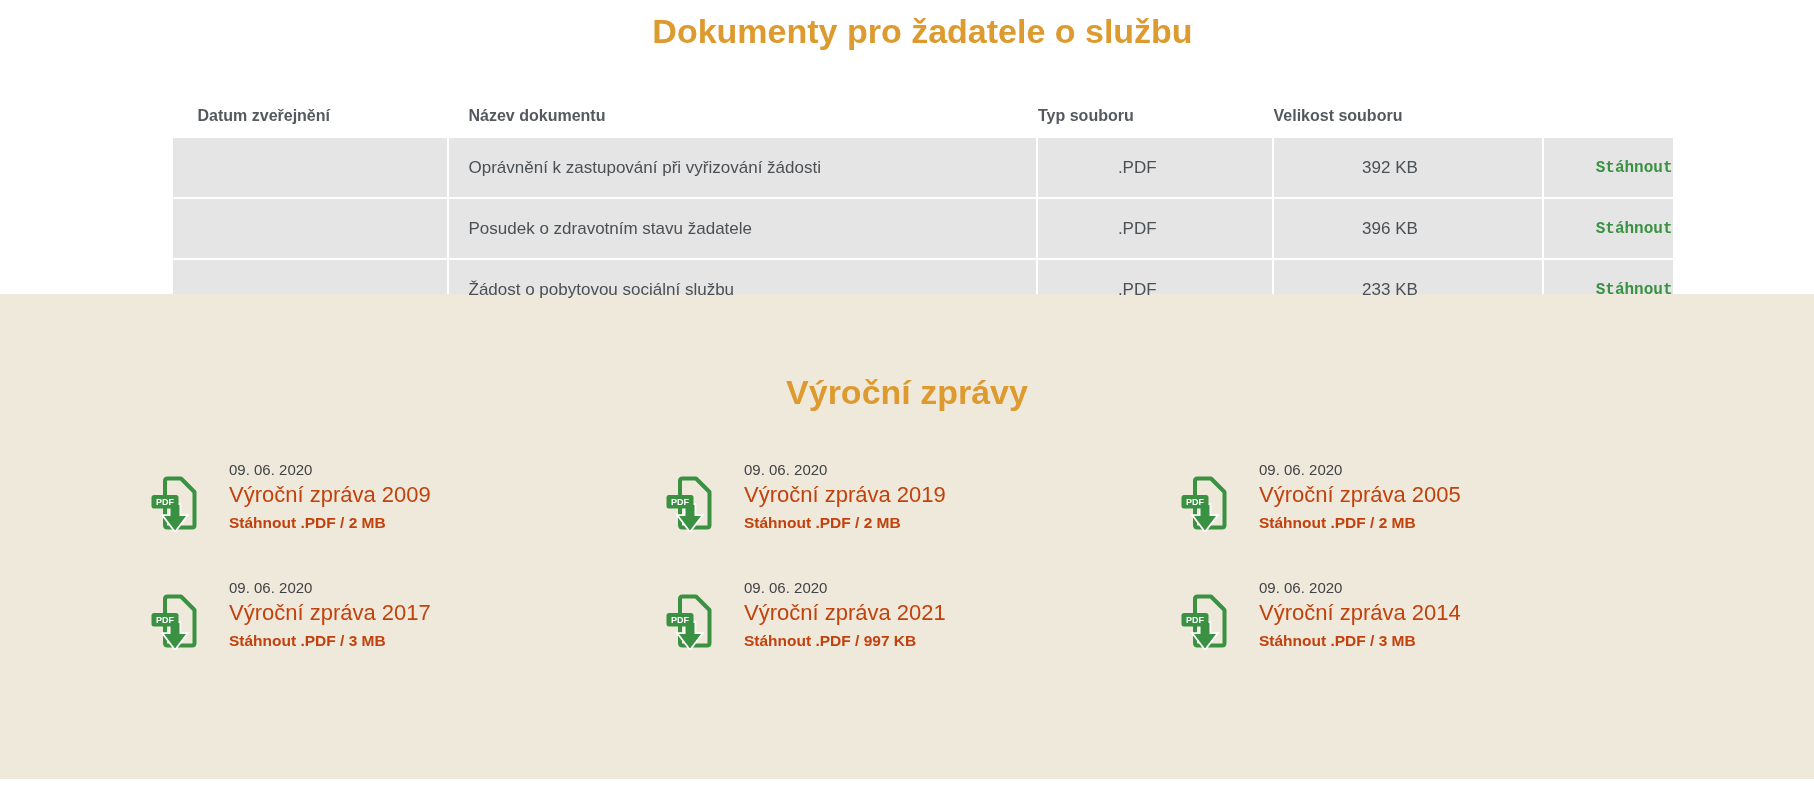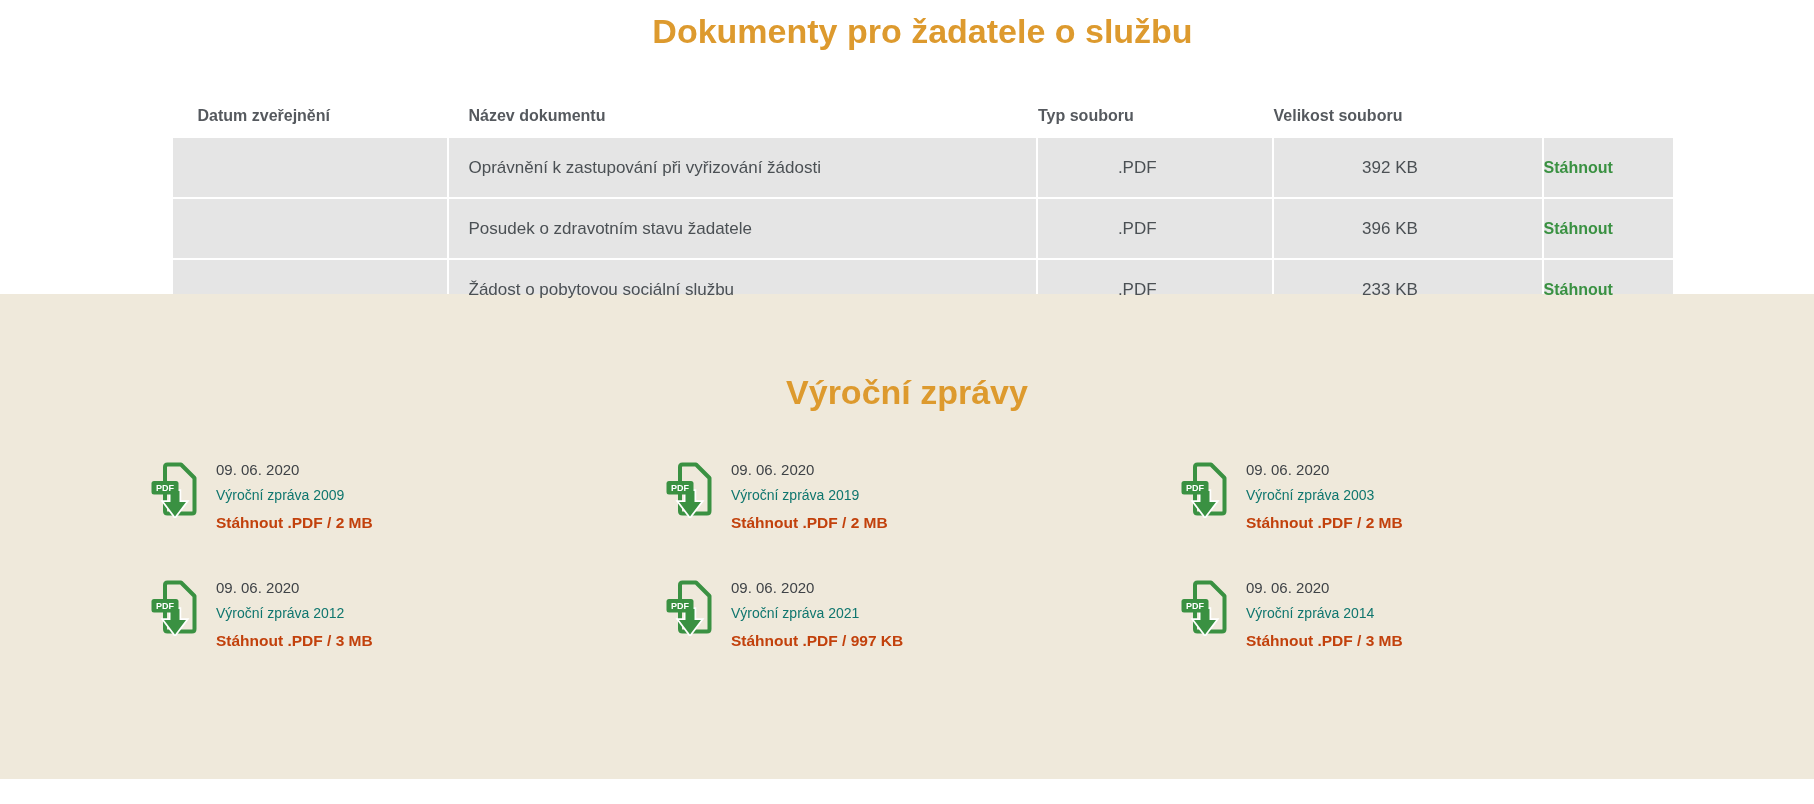--- a/index.html
+++ b/index.html
@@ -40,21 +40,21 @@
     background: #e5e5e5;
     height: 59px;
     vertical-align: middle;
     font-size: 17px;
     color: #4b5054;
   }
   table.docs td:not(:last-child) { border-right: 2px solid #ffffff; }
   .c1 { padding-left: 25px; }
   .c2 { padding-left: 20px; }
   .num { text-align: center; padding-right: 35px; }
-  .dl { text-align: left; }
+  .dl { text-align: right; font-family: Liberation Mono, monospace; }
   a.download-link {
     color: #3a9142;
     font-weight: 700;
     font-size: 16px;
     text-decoration: none;
     cursor: pointer;
   }
 
   
   .bottom-section {
@@ -70,25 +70,25 @@
     color: #dd9a2e;
   }
   .reports-grid {
     width: 1580px;
     margin: 48px auto 0 auto;
     padding-left: 34px;
     display: grid;
     grid-template-columns: repeat(3, 515px);
     row-gap: 46px;
   }
-  .report-item { display: flex; align-items: flex-start; }
+  .report-item { display: flex; align-items: flex-end; gap: 13px; }
   .report-icon { width: 48px; height: 58px; flex: 0 0 48px; cursor: pointer; }
   .report-text { margin-left: 17px; }
   .r-date { font-size: 15px; line-height: 20px; color: #3f4347; margin-bottom: 3px; }
-  .r-title { font-size: 14px; line-height: 24px; color: #0f766e; margin-bottom: 7px; }
+  .r-title { font-size: 22px; line-height: 24px; color: #c2410c; margin-bottom: 7px; }
   a.r-link {
     font-size: 15.5px;
     line-height: 18px;
     font-weight: 700;
     color: #c2410c;
     text-decoration: none;
     cursor: pointer;
     display: inline-block;
   }
   .svg-defs { position: absolute; width: 0; height: 0; overflow: hidden; }
@@ -179,32 +179,32 @@
         <a class="r-link">Stáhnout .PDF / 2 MB</a>
       </div>
     </div>
 
     <div class="report-item">
       <svg class="report-icon">
           <use href="#pdf-icon"></use>
         </svg>
       <div class="report-text">
         <div class="r-date">09. 06. 2020</div>
-        <div class="r-title">Výroční zpráva 2003</div>
+        <div class="r-title">Výroční zpráva 2005</div>
         <a class="r-link">Stáhnout .PDF / 2 MB</a>
       </div>
     </div>
 
     <div class="report-item">
       <svg class="report-icon">
           <use href="#pdf-icon"></use>
         </svg>
       <div class="report-text">
         <div class="r-date">09. 06. 2020</div>
-        <div class="r-title">Výroční zpráva 2012</div>
+        <div class="r-title">Výroční zpráva 2017</div>
         <a class="r-link">Stáhnout .PDF / 3 MB</a>
       </div>
     </div>
 
     <div class="report-item">
       <svg class="report-icon">
           <use href="#pdf-icon"></use>
         </svg>
       <div class="report-text">
         <div class="r-date">09. 06. 2020</div>

